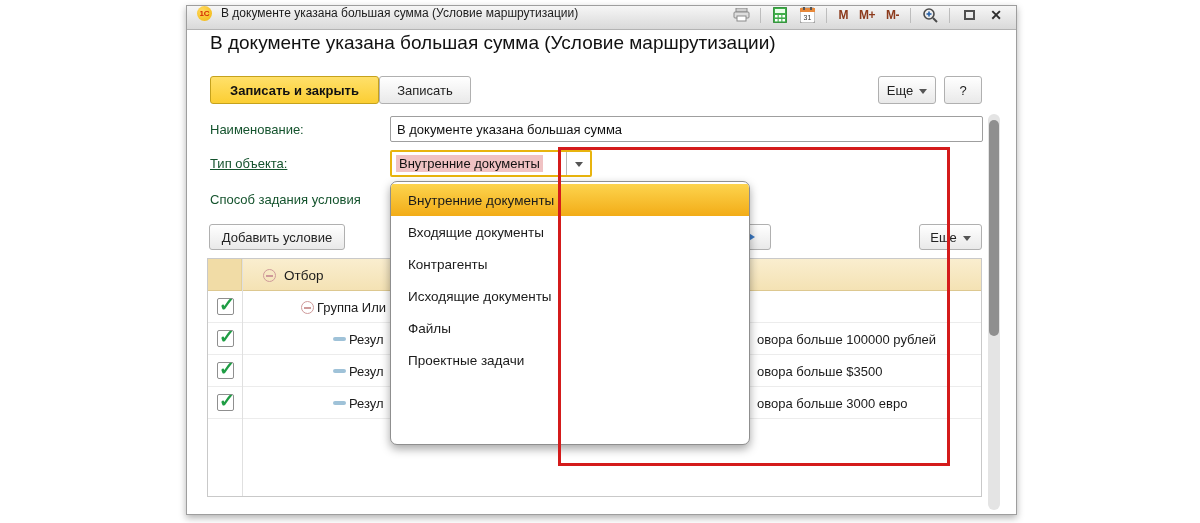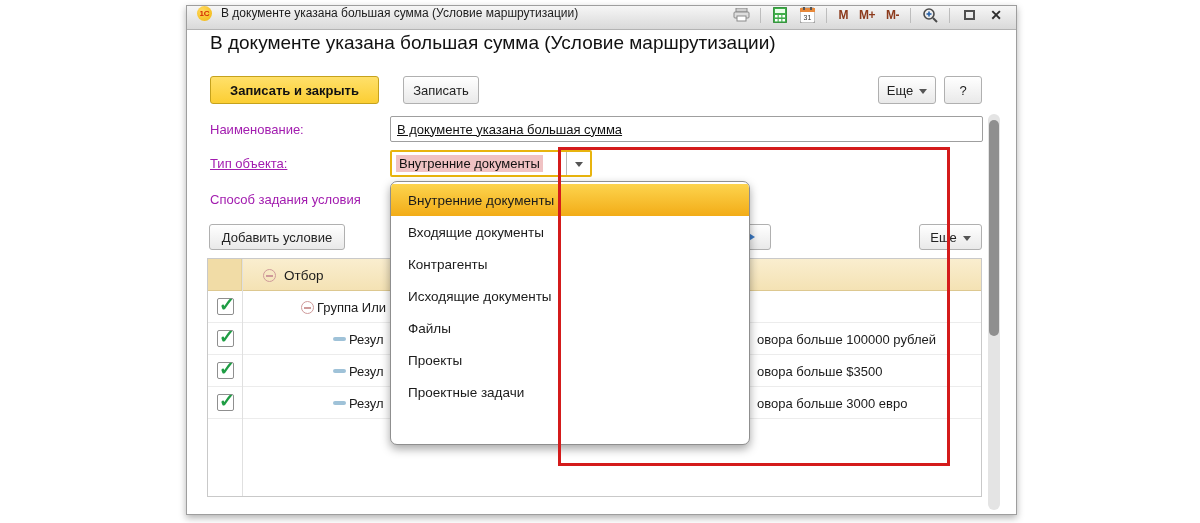--- a/index.html
+++ b/index.html
@@ -25,21 +25,21 @@
 
   
   .heading { position:absolute; left:23px; top:26px; font-size:19px; color:#111; white-space:nowrap; }
 
   .btn { position:absolute; height:28px; border:1px solid #b0b0b0; border-radius:3px;
          background:linear-gradient(#ffffff,#e9e9e9); font-size:13px; color:#222;
          display:flex; align-items:center; justify-content:center; gap:6px; cursor:default; }
   .btn-primary { background:linear-gradient(#ffe06a,#fbce33); border:1px solid #c5a21d; font-weight:bold; color:#111; }
   .tri-down { width:0; height:0; border-left:4px solid transparent; border-right:4px solid transparent; border-top:5px solid #555; margin-top:2px; }
 
-  .lbl { position:absolute; font-size:13px; color:#a21caf; white-space:nowrap; }
+  .lbl { position:absolute; font-size:13px; color:#14532d; white-space:nowrap; }
 
   .text-input { position:absolute; height:26px; border:1px solid #9f9f9f; border-radius:2px;
                 font-size:13px; color:#111; padding:0 6px; font-family:"Liberation Sans",sans-serif; background:#fff; }
 
   
   .combo { position:absolute; left:203px; top:144px; width:202px; height:27px; background:#fff;
            border:2px solid #e8b40e; border-radius:2px; display:flex; align-items:center; }
   .combo-text { font-size:13px; color:#111; background:#f0c2c3; padding:1px 3px; margin-left:4px; white-space:nowrap; }
   .combo-arrow { margin-left:auto; width:24px; height:100%; border-left:1px solid #b9b9b9;
                  display:flex; align-items:center; justify-content:center; }
@@ -143,33 +143,33 @@
           </div>
         <div class="tb-btn close-x">✕</div>
       </div>
     </div>
 
     <div class="heading">В документе указана большая сумма (Условие маршрутизации)</div>
 
     <div class="btn btn-primary" style="left:23px; top:70px; width:169px;">
       <span>Записать и закрыть</span>
     </div>
-    <div class="btn" style="left:216px; top:70px; width:76px;">
+    <div class="btn" style="left:192px; top:70px; width:92px;">
       <span>Записать</span>
     </div>
     <div class="btn" style="left:691px; top:70px; width:58px;">
       <span>Еще</span>
       <span class="tri-down"></span>
     </div>
     <div class="btn" style="left:757px; top:70px; width:38px;">
       <span>?</span>
     </div>
 
     <div class="lbl" style="left:23px; top:116px;">Наименование:</div>
-    <input class="text-input" style="left: 203px; top: 110px; width: 593px; text-decoration: underline;" value="В документе указана большая сумма">
+    <input class="text-input" style="left: 203px; top: 110px; width: 593px;" value="В документе указана большая сумма">
 
     <div class="lbl" style="left:23px; top:150px;text-decoration:underline;">Тип объекта:</div>
     <div class="combo">
       <span class="combo-text">Внутренние документы</span>
       <span class="combo-arrow">
         <span class="tri-down"></span>
       </span>
     </div>
 
     <div class="lbl" style="left:23px; top:186px;">Способ задания условия</div>
@@ -235,20 +235,19 @@
     <div class="vscroll">
       <div class="vthumb"></div>
     </div>
 
     <div class="dropdown">
       <div class="dd-item selected">Внутренние документы</div>
       <div class="dd-item">Входящие документы</div>
       <div class="dd-item">Контрагенты</div>
       <div class="dd-item">Исходящие документы</div>
       <div class="dd-item">Файлы</div>
-      <div class="dd-item">Проекты</div>
       <div class="dd-item">Проектные задачи</div>
     </div>
 
     <div class="red-rect"></div>
 
   </div>
 </div>
 
 </body></html>

